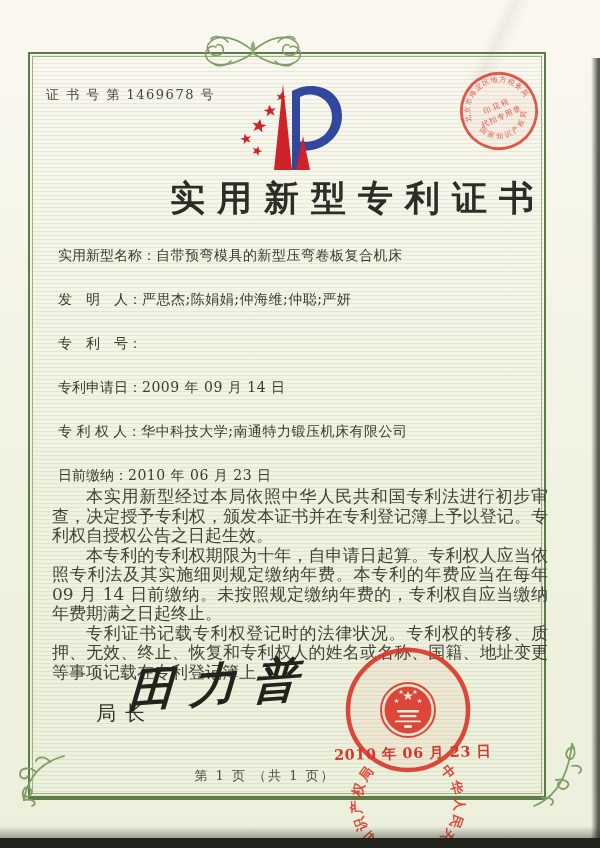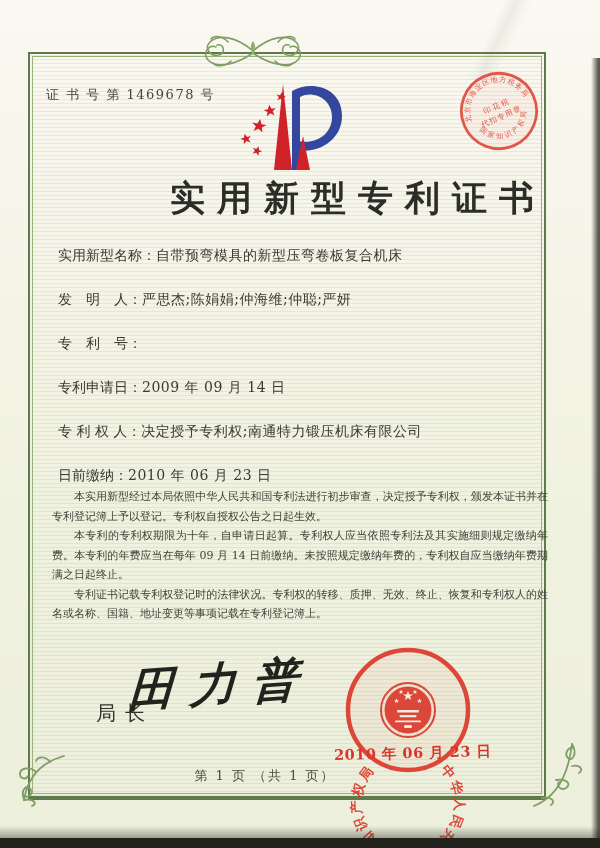--- a/index.html
+++ b/index.html
@@ -31,21 +31,21 @@
   .cert-number { left:46px; top:86px; font-size:13px; letter-spacing:1.5px; color:#45453b; }
   .title { left:28px; top:175px; width:518px; text-align:right;
     font-size:35px; font-weight:700; letter-spacing:12px; color:#2d2d27; }
 
   .fields { left:58px; top:247px; width:480px; }
   .field-row { display:flex; align-items:baseline; margin-bottom:26px;
     font-size:14px; color:#3a3a31; }
   .field-label { white-space:pre; flex:0 0 auto; }
   .field-value { white-space:pre; letter-spacing:.5px; }
 
-  .paras { left:52px; top:487px; width:496px; font-size:11px; line-height:19.5px;
+  .paras { left:52px; top:487px; width:496px; font-size:17px; line-height:19.5px;
     color:#41423a; text-align:justify; }
   .paras p { text-indent:2em; margin:0; }
 
   .sig-label { left:96px; top:700px; font-size:20px; letter-spacing:9px; color:#33332b; }
   .sig-name { left:128px; top:654px; font-size:46px; font-weight:600; font-style:italic;
     letter-spacing:16px; color:#23231d; transform:rotate(-4deg) skewX(-7deg); }
 
   .seal-date { left:334px; top:744px; width:160px; font-size:14.5px; color:#d8362b;
     letter-spacing:.5px; transform:rotate(-1.5deg); font-weight:600; }
 
@@ -156,21 +156,21 @@
     </div>
     <div class="field-row">
       <span class="field-label">专　利　号：</span>
     </div>
     <div class="field-row">
       <span class="field-label">专利申请日：</span>
       <span class="field-value">2009 年 09 月 14 日</span>
     </div>
     <div class="field-row">
       <span class="field-label">专 利 权 人：</span>
-      <span class="field-value">决定授予专利权;南通特力锻压机床有限公司</span>
+      <span class="field-value">华中科技大学;南通特力锻压机床有限公司</span>
     </div>
     <div class="field-row">
       <span class="field-label">日前缴纳：</span>
       <span class="field-value">2010 年 06 月 23 日</span>
     </div>
   </div>
 
   <div class="abs paras">
     <p>本实用新型经过本局依照中华人民共和国专利法进行初步审查，决定授予专利权，颁发本证书并在专利登记簿上予以登记。专利权自授权公告之日起生效。</p>
     <p>本专利的专利权期限为十年，自申请日起算。专利权人应当依照专利法及其实施细则规定缴纳年费。本专利的年费应当在每年 09 月 14 日前缴纳。未按照规定缴纳年费的，专利权自应当缴纳年费期满之日起终止。</p>

